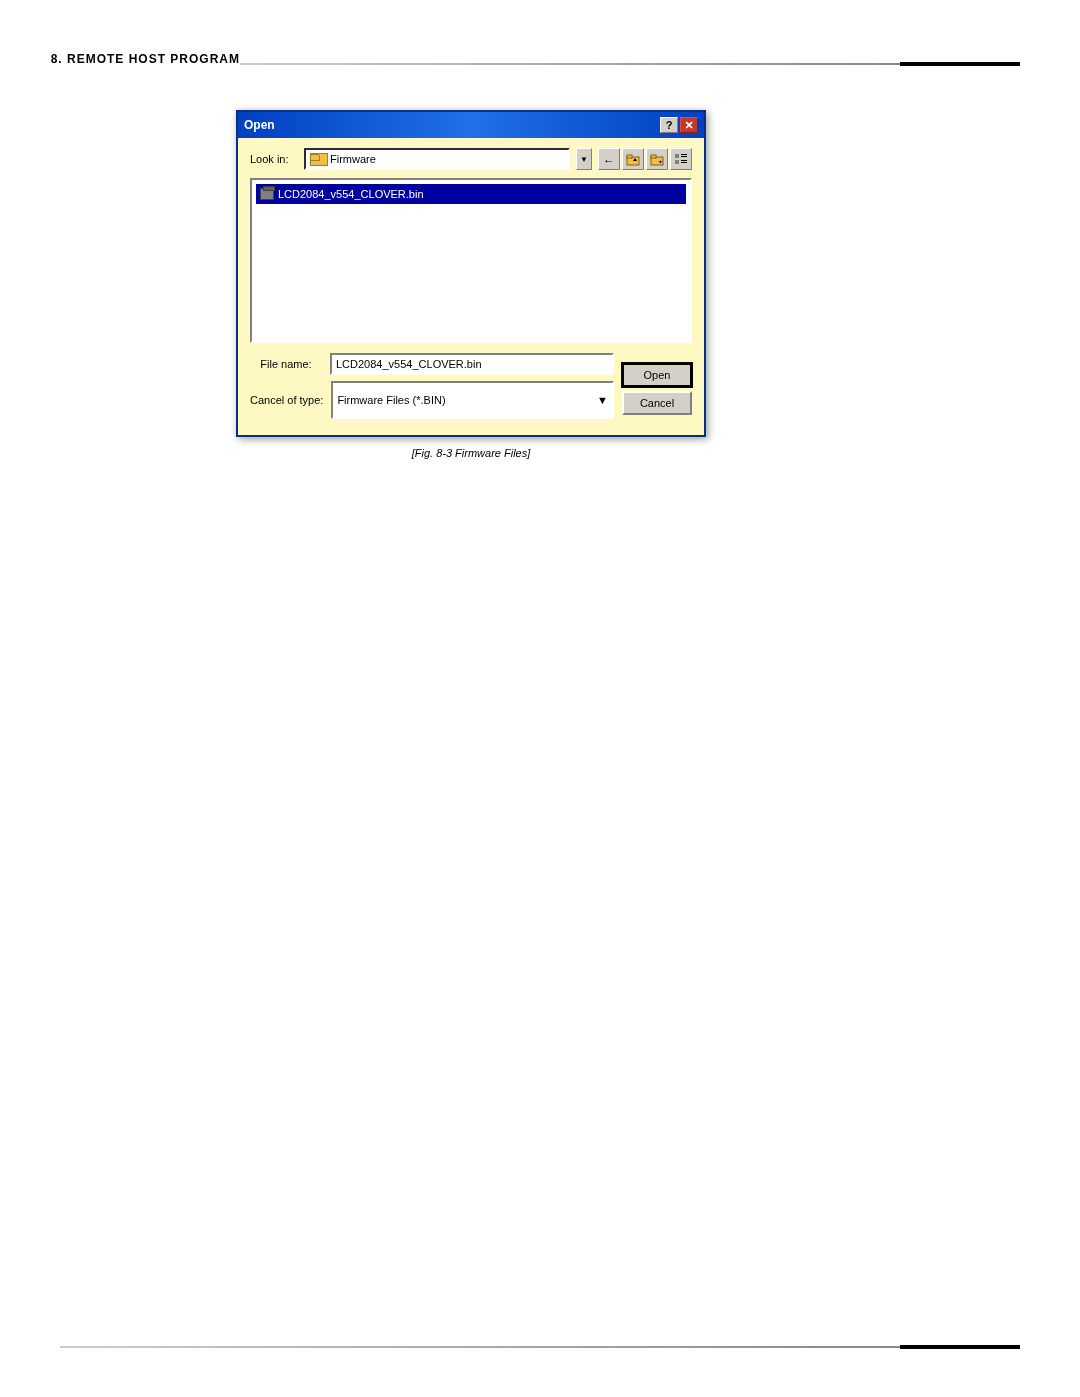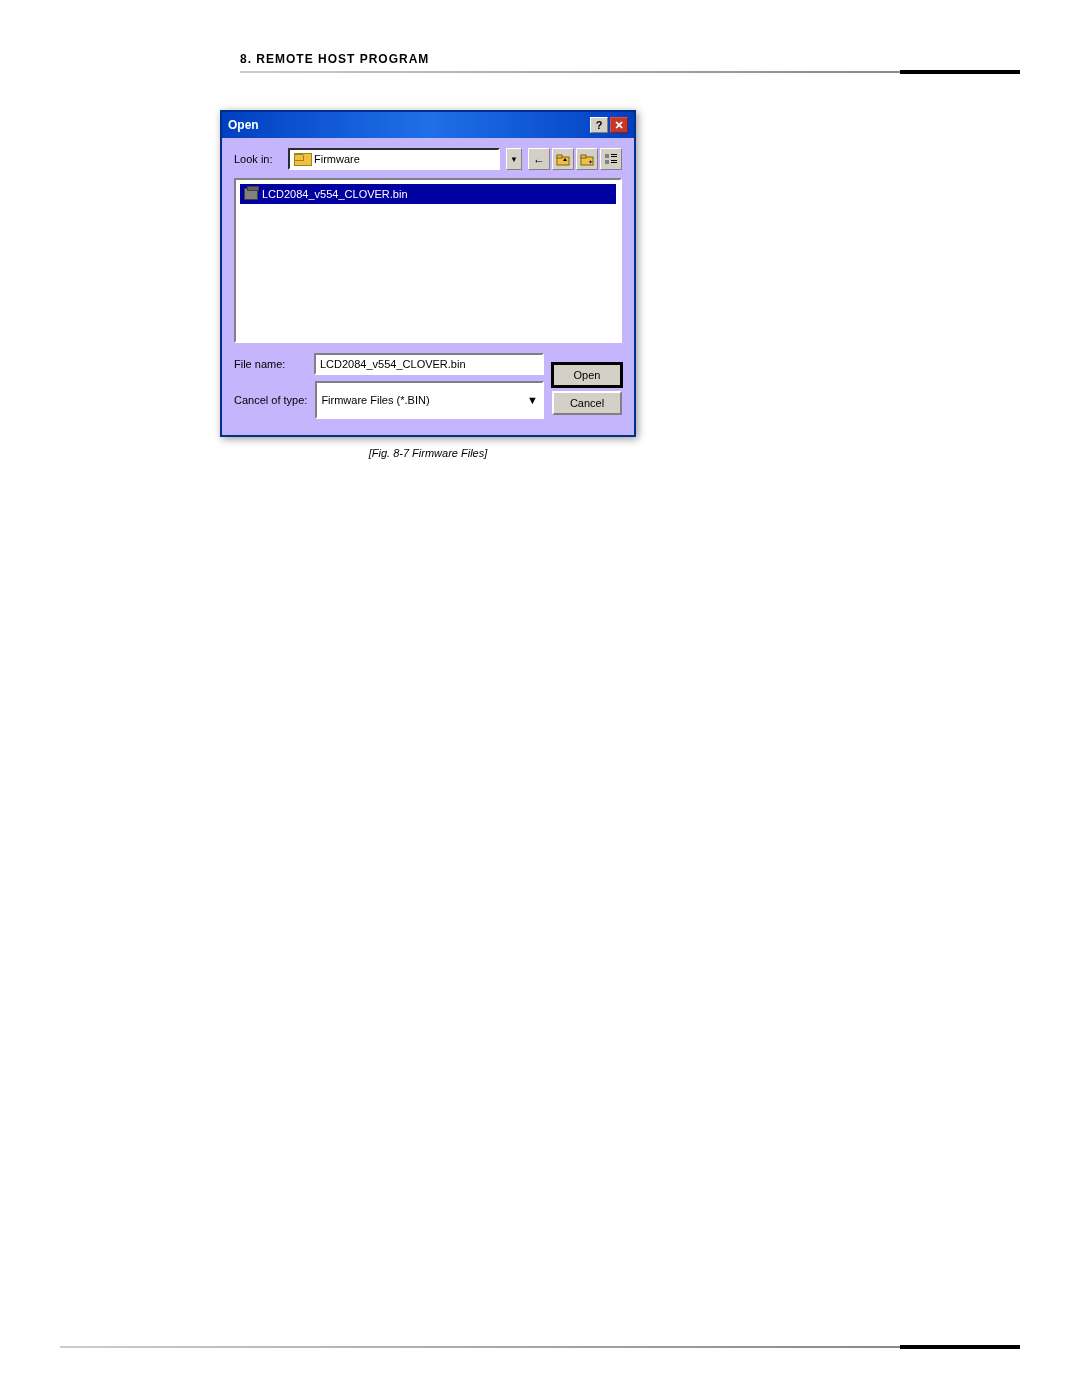--- a/index.html
+++ b/index.html
@@ -12,21 +12,21 @@
       position: relative;
       overflow: hidden;
     }
 
     
     .page-header {
       position: absolute;
       top: 52px;
       right: 60px;
       display: flex;
-      flex-direction: column;
+      align-items: flex-end;
     }
 
     .chapter-title {
       font-size: 12px;
       font-weight: bold;
       letter-spacing: 1px;
       color: #000;
       font-family: Arial, sans-serif;
     }
 
@@ -46,22 +46,22 @@
     .header-line-black {
       width: 120px;
       height: 4px;
       background: #000;
     }
 
     
     .dialog-wrapper {
       position: absolute;
       top: 110px;
-      left: 220px;
-      width: 416px;
+      left: 236px;
+      width: 470px;
     }
 
     .dialog {
       border: 2px solid #003087;
       background: #d4d0c8;
       box-shadow: 2px 2px 8px rgba(0,0,0,0.4);
     }
 
     .dialog-titlebar {
       background: linear-gradient(to right, #0040c0, #2070e8, #0040c0);
@@ -105,21 +105,21 @@
     }
 
     .title-btn-close {
       background: #c0392b;
       border-color: #e74c3c #8e1a10 #8e1a10 #e74c3c;
       color: #fff;
     }
 
     .dialog-body {
       padding: 10px 12px;
-      background: #c4b5fd;
+      background: #fef9c3;
     }
 
     
     .look-in-row {
       display: flex;
       align-items: center;
       gap: 6px;
       margin-bottom: 8px;
     }
 
@@ -262,21 +262,21 @@
       align-items: center;
       gap: 8px;
       margin-bottom: 6px;
     }
 
     .form-label {
       font-size: 11px;
       color: #000;
       font-family: Arial, sans-serif;
       min-width: 72px;
-      text-align: left;
+      text-align: center;
     }
 
     .form-input {
       flex: 1;
       height: 22px;
       background: #fff;
       border: 2px solid;
       border-color: #808080 #fff #fff #808080;
       padding: 0 4px;
       font-size: 11px;
@@ -470,21 +470,21 @@
 
         <div class="bottom-buttons-area">
           <div class="win-button default-btn">Open</div>
           <div class="win-button">Cancel</div>
         </div>
       </div>
 
     </div>
   </div>
 
-  <div class="figure-caption">[Fig. 8-7 Firmware Files]</div>
+  <div class="figure-caption">[Fig. 8-3 Firmware Files]</div>
 </div>
 
 <div class="page-footer">
   <div class="footer-line-container">
     <div class="footer-line-gray"></div>
     <div class="footer-line-black"></div>
   </div>
 </div>
 
 </body></html>

